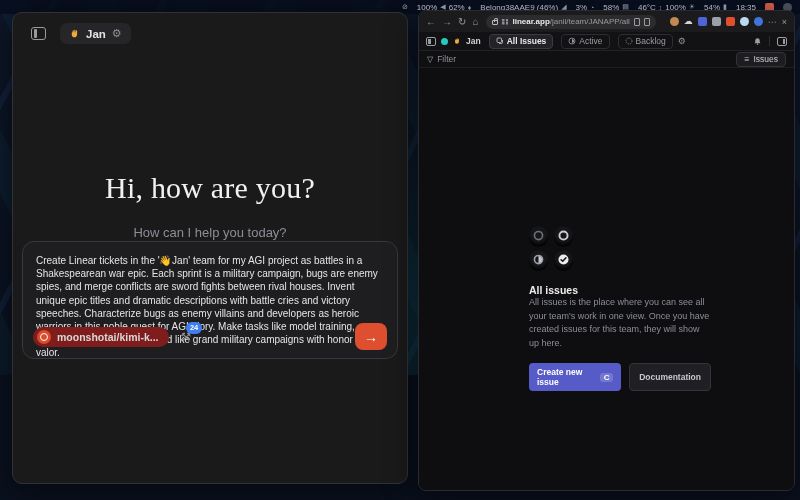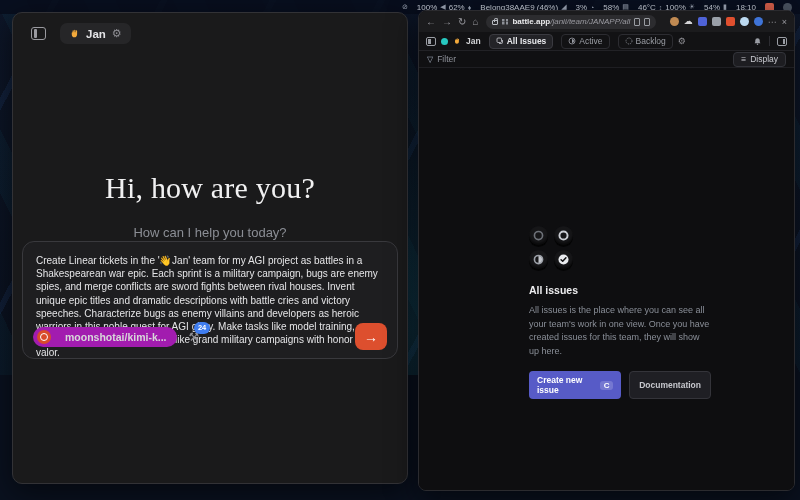--- a/index.html
+++ b/index.html
@@ -34,21 +34,21 @@
   .gear { color:#8e8e94; font-size:11px; font-weight:400; }
   .greeting { position:absolute; top:158px; left:0; right:0; text-align:center; }
   .greeting h1 { font-family:"Liberation Serif","DejaVu Serif",serif; font-weight:500;
     font-size:30px; color:#f1f1f2; letter-spacing:.2px;text-align:center; }
   .greeting p { margin-top:20px; font-size:13px; color:#8b8e95; }
   .composer { position:absolute; left:9px; right:9px; top:228px; height:118px;
     background:#1e1e20; border:1px solid #39393d; border-radius:12px; padding:12px 13px; }
   .prompt { font-size:10px; line-height:1.32; color:#e5e5e7; }
   .composer-row { position:absolute; left:10px; right:10px; bottom:8px;
     display:flex; align-items:center; }
-  .model-chip { display:flex; align-items:center; gap:14px; background:#a21caf;
+  .model-chip { display:flex; align-items:center; gap:6px; background:#7f1d1d;
     border-radius:14px; padding:3px 10px 3px 4px; font-size:10.5px; color:#d8d8da; font-weight:600; }
   .model-logo { width:14px; height:14px; border-radius:50%; background:#d94b2b;
     display:flex; align-items:center; justify-content:center; }
   .model-logo::before { content:""; width:6px; height:6px; border:1.5px solid #fff; border-radius:50%; }
   .tools { position:relative; margin-left:12px; color:#8f8f95; font-size:12px; }
   .tools .badge { position:absolute; top:-8px; right:-11px; background:#3f7df0; color:#fff;
     font-size:7.5px; font-weight:700; border-radius:8px; padding:1.5px 4px; }
   .send-btn { margin-left:auto; width:32px; height:27px; background:#dd4f2e; border-radius:8px;
     display:flex; align-items:center; justify-content:center; color:#fff; font-size:14px; }
 
@@ -64,21 +64,21 @@
   .lock-ic { width:6px; height:5px; border:1px solid #b9bcc2; border-radius:1px; position:relative; margin-top:2px; }
   .lock-ic::before { content:""; position:absolute; left:1px; top:-3px; width:2px; height:3px;
     border:1px solid #b9bcc2; border-bottom:none; border-radius:2px 2px 0 0; }
   .grid-ic { width:6px; height:6px; background:
       linear-gradient(#8c8f96,#8c8f96) 0 0/2.5px 2.5px no-repeat,
       linear-gradient(#8c8f96,#8c8f96) 100% 0/2.5px 2.5px no-repeat,
       linear-gradient(#8c8f96,#8c8f96) 0 100%/2.5px 2.5px no-repeat,
       linear-gradient(#8c8f96,#8c8f96) 100% 100%/2.5px 2.5px no-repeat; }
   .url { font-size:8px; white-space:nowrap; }
   .url .host { color:#e9e9eb; font-weight:700; }
-  .url .path { color:#9a9aa1;font-style:italic; }
+  .url .path { color:#9a9aa1; }
   .doc-ic { width:6px; height:8px; border:1px solid #9a9da3; border-radius:1px; }
   .ext-row { margin-left:auto; display:flex; align-items:center; gap:5px; }
   .ext { width:9px; height:9px; border-radius:50%; display:inline-block; }
   .ext.sq { border-radius:2px; }
   .e1{background:#c08a52;} .e2{background:transparent; color:#d5d5d8; font-size:9px; width:auto; height:auto; line-height:1;}
   .e3{background:#4f63d8;} .e4{background:#9aa0a8;} .e5{background:#e04f2e;}
   .e6{background:#bcd9f0;} .e7{background:#3f74d8;}
   .more-ic { color:#9a9aa0; font-size:9px; }
 
   .linear-header { height:19px; background:#121214; border-bottom:1px solid #222226;
@@ -100,21 +100,21 @@
   .display-btn { margin-left:auto; display:flex; align-items:center; gap:4px; background:#1d1d21;
     border:1px solid #33343a; border-radius:4px; padding:1.5px 7px; color:#c9cad0; }
 
   .linear-content { position:relative; flex:1; background:#0e0e10; }
   .empty { position:absolute; left:110px; top:158px; width:182px; }
   .coins { display:grid; grid-template-columns:19px 19px; gap:5px 6px; }
   .coin { width:19px; height:19px; border-radius:50%; background:#161618;
     box-shadow:0 2px 0 rgba(0,0,0,.7), inset 0 -2px 2px rgba(0,0,0,.55);
     display:flex; align-items:center; justify-content:center; }
   .empty h2 { margin-top:15px; font-size:10.5px; color:#ededef; font-weight:700; }
-  .empty p { margin-top:8px; font-size:9px; line-height:1.5; color:#8a8f98; }
+  .empty p { margin-top:0; font-size:9px; line-height:1.5; color:#8a8f98; }
   .empty-btns { margin-top:13px; display:flex; gap:8px;border-radius:13px; }
   .btn-primary { display:flex; align-items:center; gap:5px; background:#575bc7; color:#fff;
     font-size:8.5px; font-weight:600; border-radius:4px; padding:4px 8px; }
   .kbd { background:rgba(255,255,255,.18); border-radius:3px; padding:0 3.5px; font-size:8px; }
   .btn-secondary { background:#1f1f24; border:1px solid #34343a; color:#c6c7cd;
     font-size:8.5px; font-weight:600; border-radius:4px; padding:4px 9px; display:flex; align-items:center; }
   .wave { display:inline-flex; }
 </style>
 </head>
 <body>
@@ -146,21 +146,21 @@
     <span class="sb-seg">
         <span>46°C</span>
         <span class="sb-ic">↕</span>
       <span>100%</span>
         <span class="sb-ic">☀</span>
       </span>
     <span class="sb-seg">
         <span>54%</span>
         <span class="sb-ic">▮</span>
       </span>
-    <span class="sb-seg">18:10</span>
+    <span class="sb-seg">18:35</span>
     <span class="sb-app mail"></span>
     <span class="sb-app cam"></span>
   </div>
 
   <div class="win-left">
     <div class="jan-titlebar">
       <div class="panel-ic"></div>
       <div class="team-chip">
         <span class="wave">
           <svg width="11" height="11" viewBox="0 0 16 16">
@@ -197,21 +197,21 @@
 
   <div class="win-right">
     <div class="browser-bar">
       <span class="nav-ic">←</span>
       <span class="nav-ic">→</span>
       <span class="nav-ic">↻</span>
       <span class="nav-ic">⌂</span>
       <div class="addr">
         <span class="lock-ic"></span>
         <span class="grid-ic"></span>
-        <span class="url"><span class="host">battle.app</span><span class="path">/janii/team/JANAPP/all</span></span>
+        <span class="url"><span class="host">linear.app</span><span class="path">/janii/team/JANAPP/all</span></span>
         <span class="doc-ic"></span>
         <span class="doc-ic"></span>
       </div>
       <div class="ext-row">
         <span class="ext e1"></span>
         <span class="ext e2">☁</span>
         <span class="ext sq e3"></span>
         <span class="ext sq e4"></span>
         <span class="ext sq e5"></span>
         <span class="ext e6"></span>
@@ -259,21 +259,21 @@
         <span class="vsep"></span>
         <span class="mini-panel"></span>
       </span>
     </div>
 
     <div class="filter-bar">
       <span class="sb-ic" style="font-size:8px;margin-right:4px;">▽</span>
       <span>Filter</span>
       <span class="display-btn">
         <span>≡</span>
-        <span>Display</span>
+        <span>Issues</span>
       </span>
     </div>
 
     <div class="linear-content">
       <div class="empty">
         <div class="coins">
           <span class="coin">
             <svg width="13" height="13" viewBox="0 0 16 16">
                 <circle cx="8" cy="8" r="5" fill="none" stroke="#6e7279" stroke-width="2"></circle>
               </svg>

